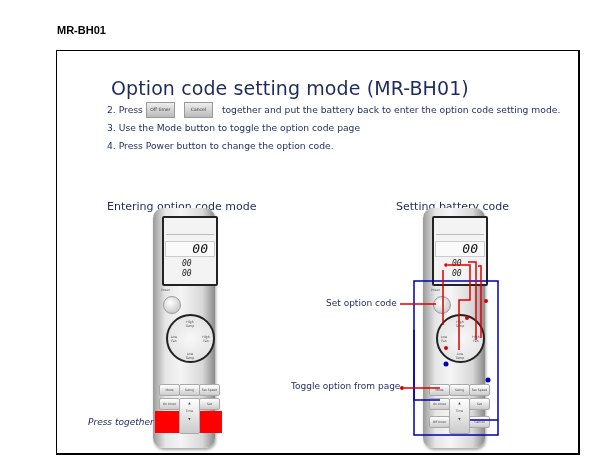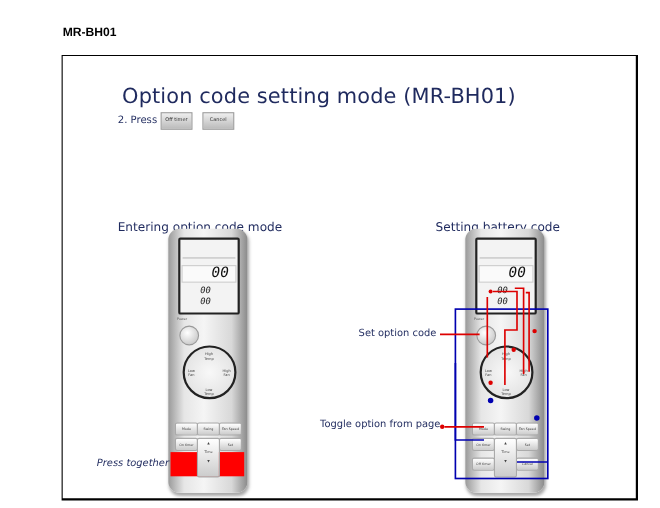--- a/index.html
+++ b/index.html
@@ -5,21 +5,21 @@
   html, body { margin:0; padding:0; background:#fff; }
   body { width:600px; height:462px; position:relative; overflow:hidden; font-family:"DejaVu Sans", sans-serif; }
   .doc-label { position:absolute; left:57px; top:24px; font-family:"Liberation Sans", sans-serif; font-weight:bold; font-size:11px; color:#000; }
   .frame { position:absolute; left:56px; top:50px; width:521px; height:402px; border:1px solid #000; border-right-width:2px; border-bottom-width:2px; background:#fff; }
   .title { position:absolute; left:111px; top:77px; font-size:19px; color:#1f2a5e; white-space:nowrap; letter-spacing:0.1px; }
   .steps { position:absolute; left:107px; top:101px; font-size:9.2px; color:#1f2a5e; line-height:18px; white-space:nowrap; }
   .steps div { height:18px; display:flex; align-items:center; }
   .mini-btn { display:inline-block; width:27px; height:14px; border:1px solid #999; background:linear-gradient(#eee,#bbb); font-size:4.5px; color:#333; text-align:center; line-height:14px; margin-right:9px; vertical-align:middle; }
   .mini-btn.first { margin-left:3px; }
   .sub { position:absolute; top:200px; font-size:11px; color:#1f2a5e; white-space:nowrap; }
-  .remote { position:absolute; width:72px; height:240px; border-radius:10px; background:linear-gradient(90deg,#9a9a9a 0%,#e6e6e6 20%,#f5f5f5 45%,#d8d8d8 80%,#8a8a8a 100%); box-shadow:1px 2px 3px rgba(0,0,0,0.35); }
+  .remote { position:absolute; width:62px; height:240px; border-radius:10px; background:linear-gradient(90deg,#9a9a9a 0%,#e6e6e6 20%,#f5f5f5 45%,#d8d8d8 80%,#8a8a8a 100%); box-shadow:1px 2px 3px rgba(0,0,0,0.35); }
   .screen { position:absolute; left:9px; top:8px; width:52px; height:66px; background:#f3f3f3; border:2px solid #222; border-radius:2px; }
   .screen .line { position:absolute; left:2px; right:2px; top:16px; border-top:1px solid #bbb; }
   .screen .big { position:absolute; left:1px; right:1px; top:23px; height:14px; border:1px solid #ccc; background:#fafafa; font-family:"DejaVu Sans Mono", monospace; font-style:italic; font-size:13px; text-align:right; padding-right:6px; line-height:14px; color:#111; }
   .screen .small { position:absolute; left:18px; font-family:"DejaVu Sans Mono", monospace; font-style:italic; font-size:8px; color:#222; line-height:9px; }
   .power-lbl { position:absolute; left:8px; top:80px; font-size:3px; color:#555; }
   .power { position:absolute; left:10px; top:88px; width:16px; height:16px; border-radius:50%; background:radial-gradient(circle at 40% 35%,#fff,#bbb); border:1px solid #999; }
   .dial { position:absolute; left:13px; top:106px; width:45px; height:45px; border-radius:50%; border:2px solid #222; background:radial-gradient(circle,#f8f8f8,#ddd); }
   .dial span { position:absolute; font-size:3.2px; color:#444; text-align:center; width:14px; }
   .btn { position:absolute; width:19px; height:10px; border-radius:2px; background:linear-gradient(#fff,#ccc); border:1px solid #aaa; font-size:3px; color:#444; text-align:center; line-height:10px; }
   .btn.tall { height:34px; line-height:8px; }
@@ -34,21 +34,24 @@
 
 <div class="frame"></div>
 
 <div class="title">Option code setting mode (MR-BH01)</div>
 
 <div class="steps">
   <div>
     <span>2. Press</span>
     <span class="mini-btn first">Off timer</span>
     <span class="mini-btn">Cancel</span>
+    <span>together and put the battery back to enter the option code setting mode.</span>
   </div>
+  <div>3. Use the  Mode button to toggle the option code page</div>
+  <div>4. Press Power button to change the option code.</div>
 </div>
 
 <div class="sub" style="left:107px;">Entering option code mode</div>
 <div class="sub" style="left:396px;">Setting battery code</div>
 
 <div class="remote" style="left:153px; top:208px;">
   <div class="screen">
     <div class="line"></div>
     <div class="big">00</div>
     <div class="small" style="top:41px;">00</div>

